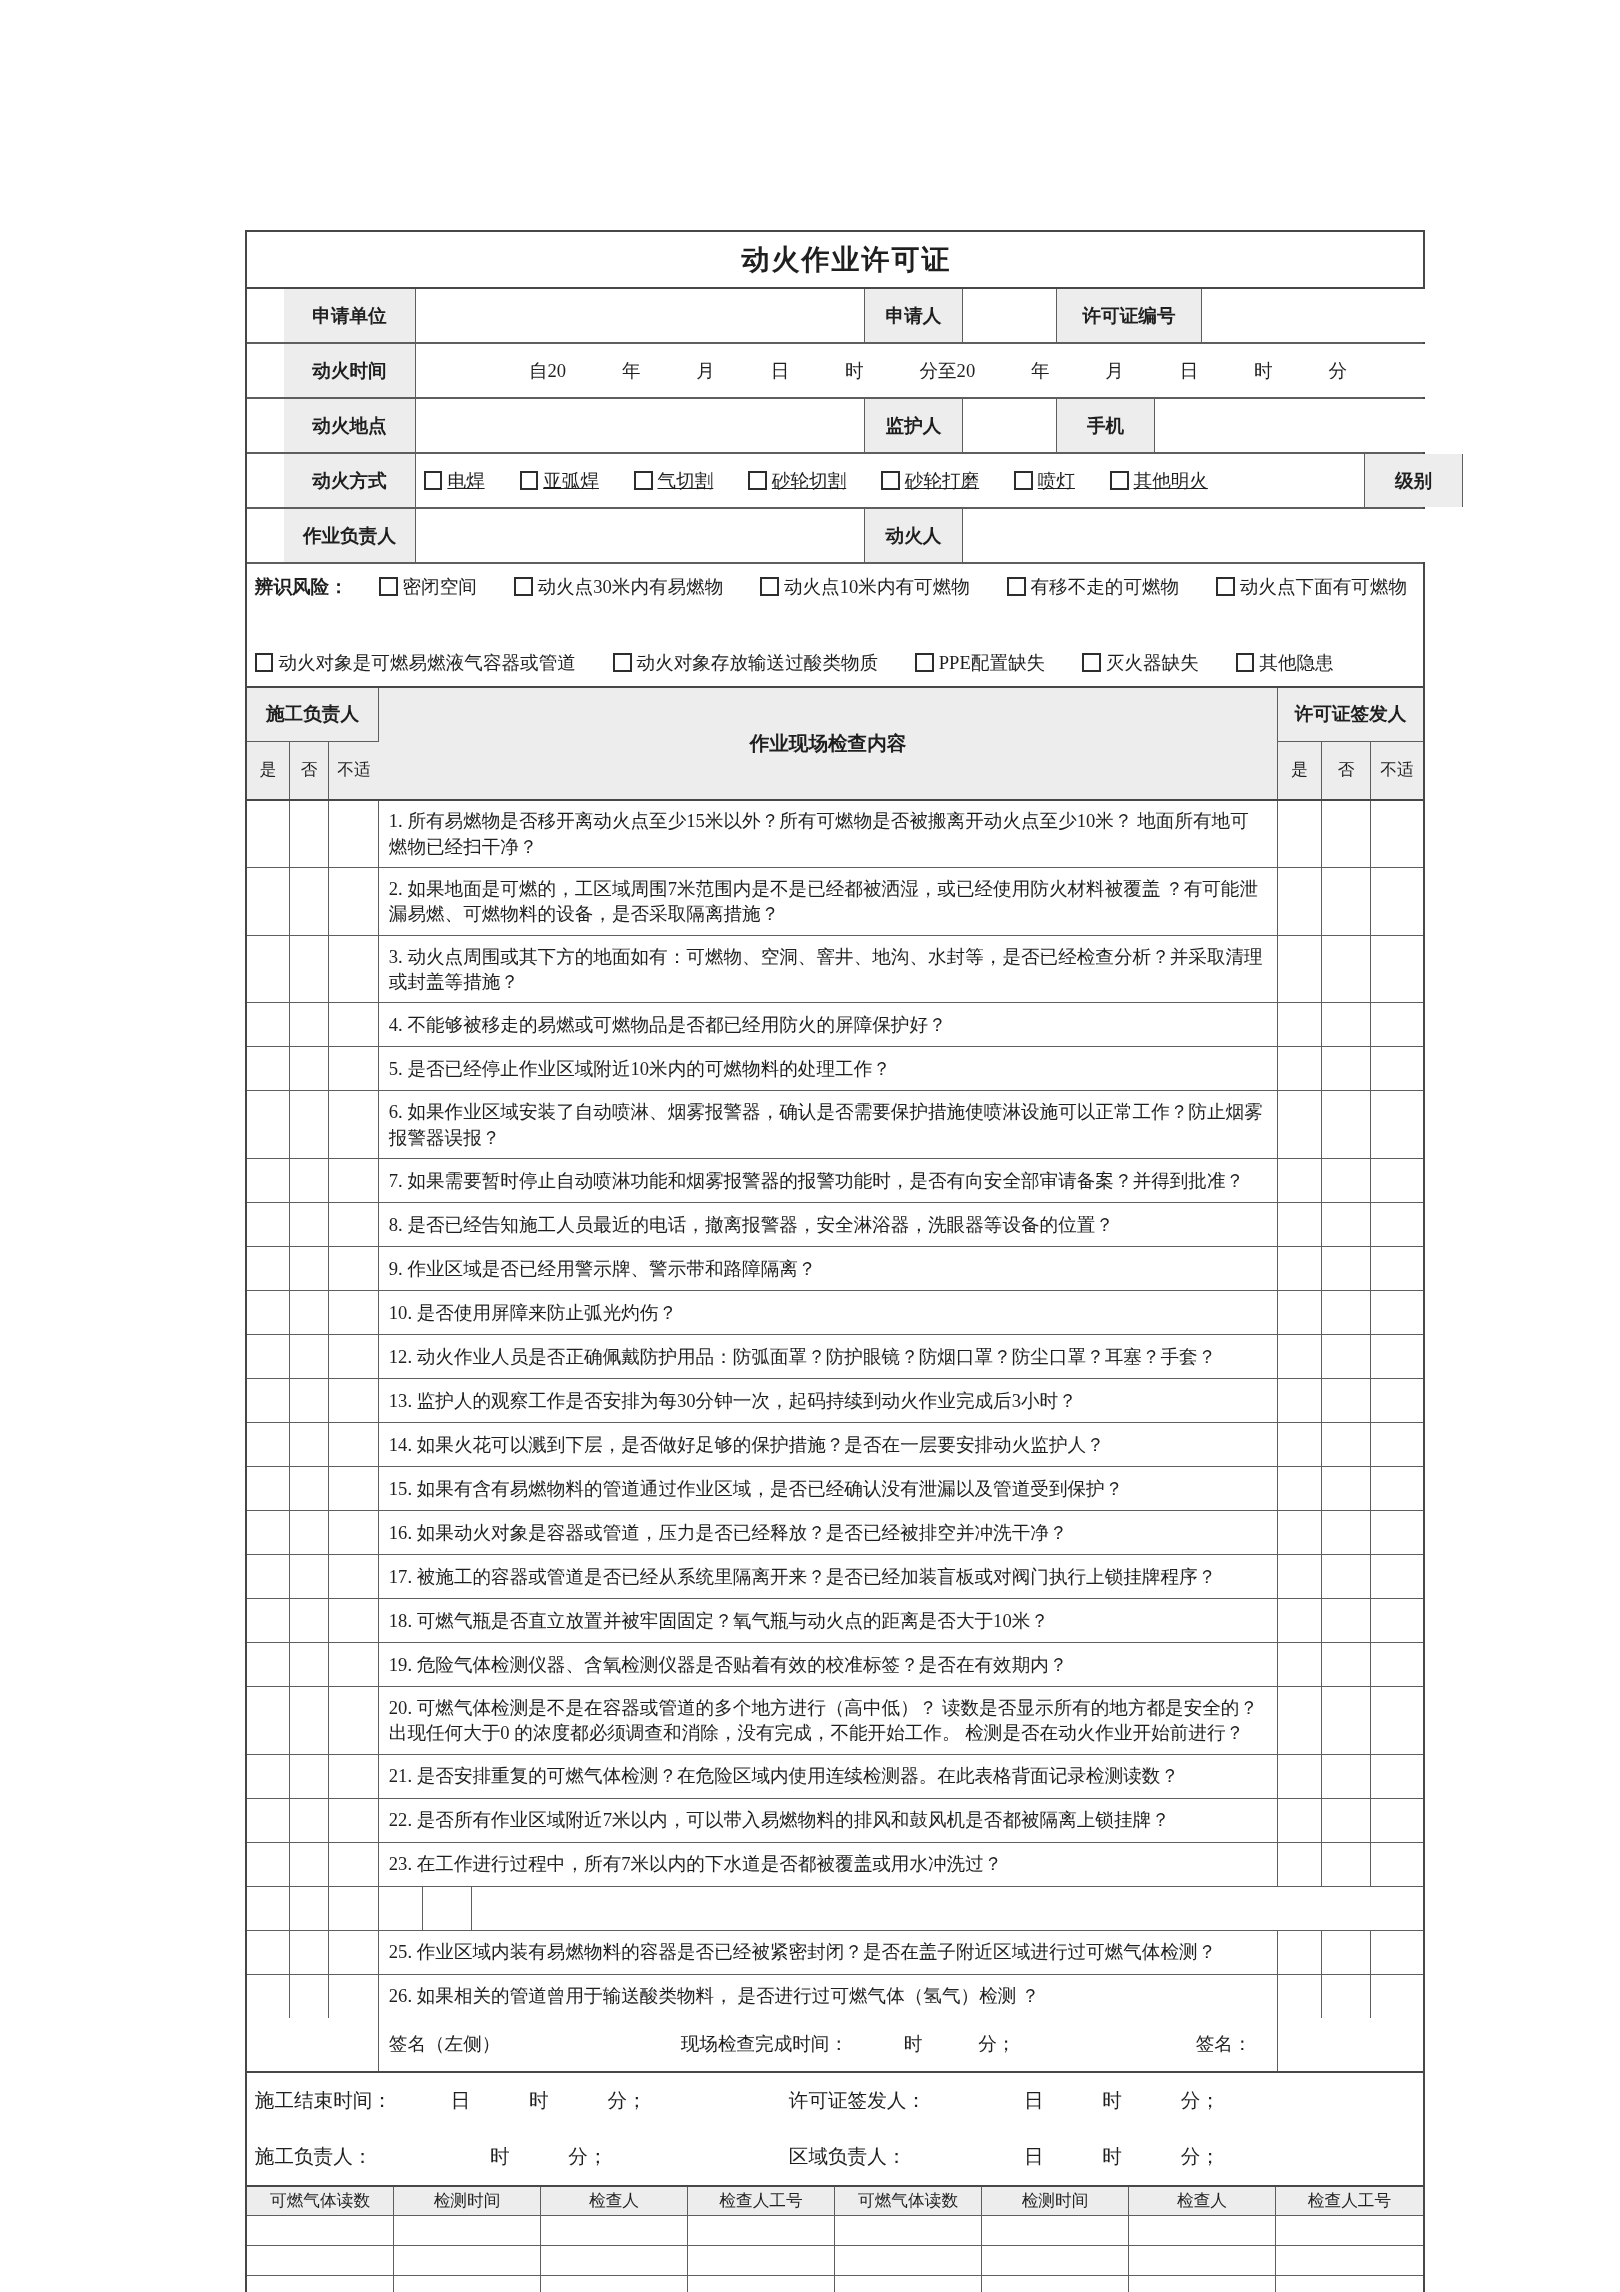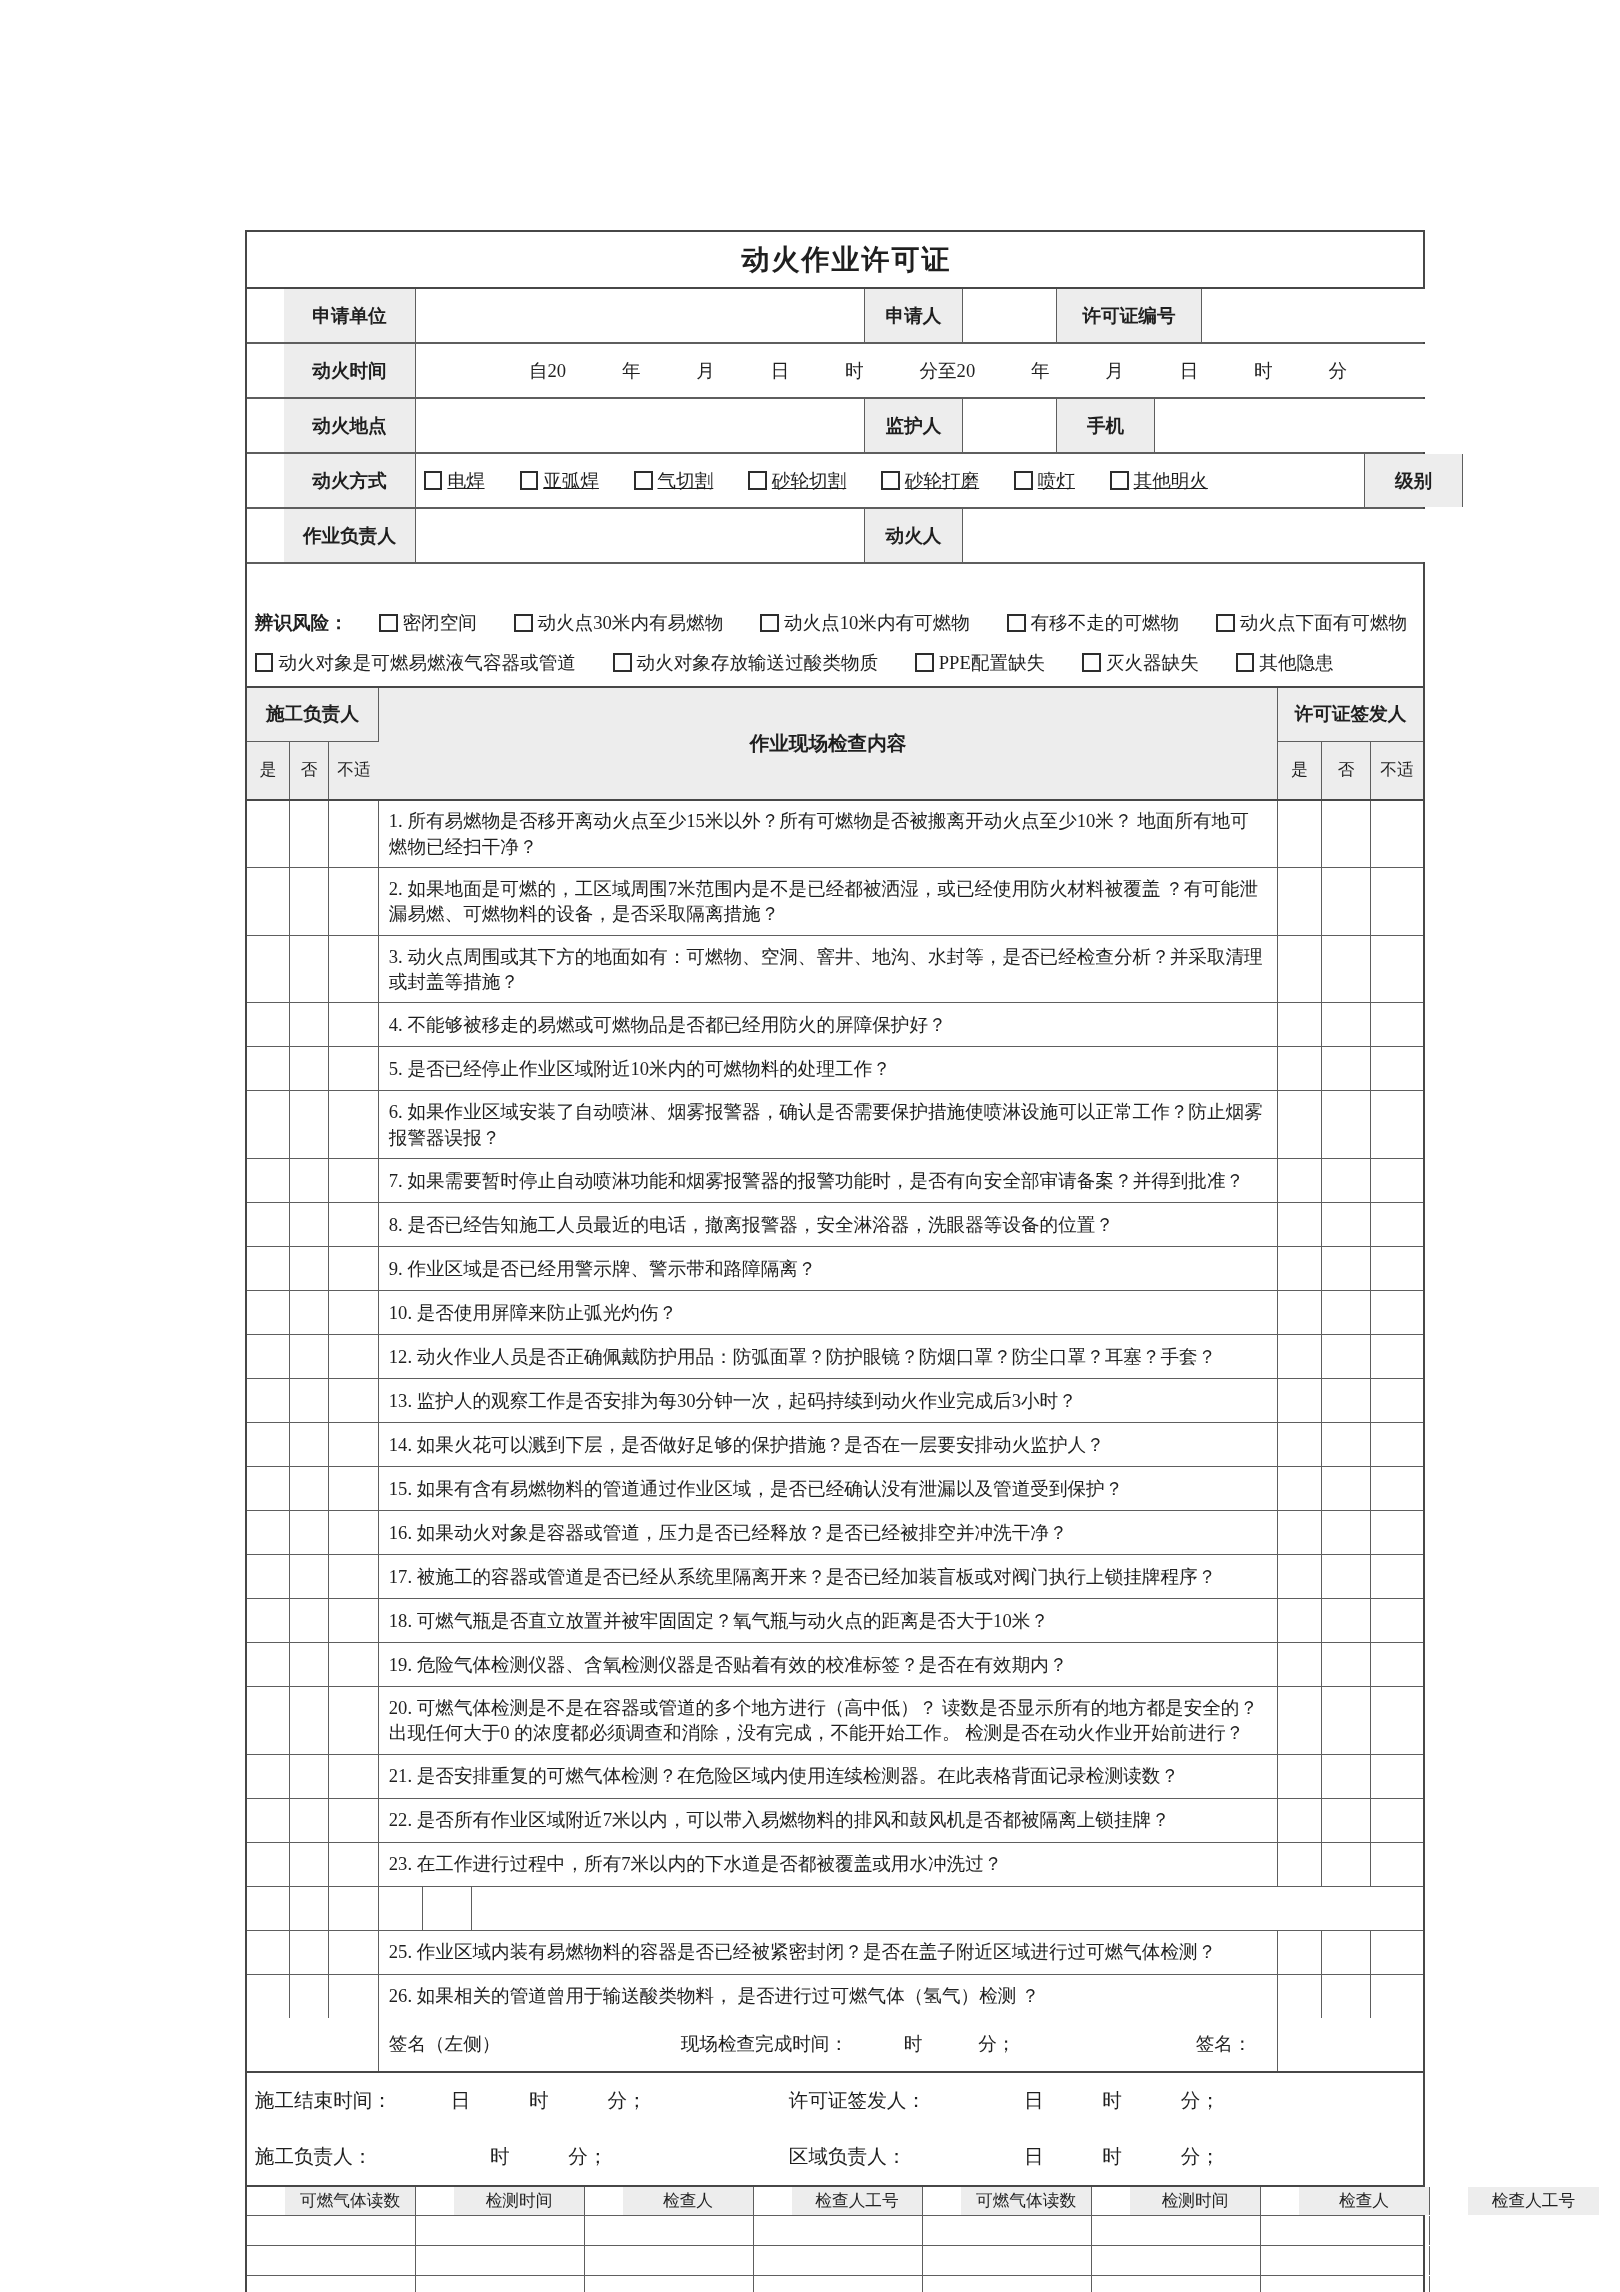--- a/index.html
+++ b/index.html
@@ -38,40 +38,40 @@
   .w148 { width: 145px; flex: none; }
   .w263 { width: 258px; flex: none; }
   .w311 { width: 305px; flex: none; }
   .w1065{ width: 1044px; flex: none; }
   .w868 { width: 949px; flex: none; text-decoration: underline; }
   .w97  { width: 95px;  flex: none; }
   .w507 { width: 497px; flex: none; }
   .w917 { width: 899px; flex: none; }
   .w44 { width: 43px; flex: none; } .w40 { width: 39px; flex: none; } .w51 { width: 50px; flex: none; }
   .w45 { width: 44px; flex: none; } .w50 { width: 49px; flex: none; } .w53 { width: 52px; flex: none; }
-  .gw  { width: 131px; flex: none; margin-left: 38px; }
+  .gw  { width: 147px; flex: none; }
 
   .title-row {
     height: 55px; display: flex; align-items: center; justify-content: center;
     border-bottom: 2px solid #474747;
     font-size: 28px; font-weight: bold; letter-spacing: 2px; padding-left: 23px;
   }
 
   .time-val { justify-content: center; }
 
   .cb {
     display: inline-block; width: 14.7px; height: 14.7px;
     border: 2px solid #2d2d2d; background: #fff;
     margin-right: 4.9px; vertical-align: -2px; flex: none;
   }
   .cb-item { white-space: nowrap; display: inline-flex; align-items: center; }
   .cb-group { display: flex; flex-wrap: wrap; column-gap: 35px; row-gap: 5.9px; align-items: center; }
 
   .risk-row { border-bottom: 2px solid #474747; padding: 9.8px 7.8px; min-height: 102px;
-              display: flex; flex-direction: column; justify-content: flex-end; row-gap: 13.7px; }
+              display: flex; flex-direction: column; justify-content: space-between; row-gap: 13.7px; }
   .risk-line { display: flex; flex-wrap: wrap; column-gap: 37px; align-items: center; font-size: 18.6px; }
   .risk-line .risk-label { font-weight: bold; margin-right: -5.9px; }
 
   
   .chk-header { display: flex; border-bottom: 2px solid #474747; }
   .hdr-col { display: flex; flex-direction: column; flex: none; }
   .hdr-top {
     box-sizing: border-box; height: 54px; background: #ededed;
     border-bottom: 1px solid #5e5e5e; border-right: 1px solid #5e5e5e;
     display: flex; align-items: center; justify-content: center;

